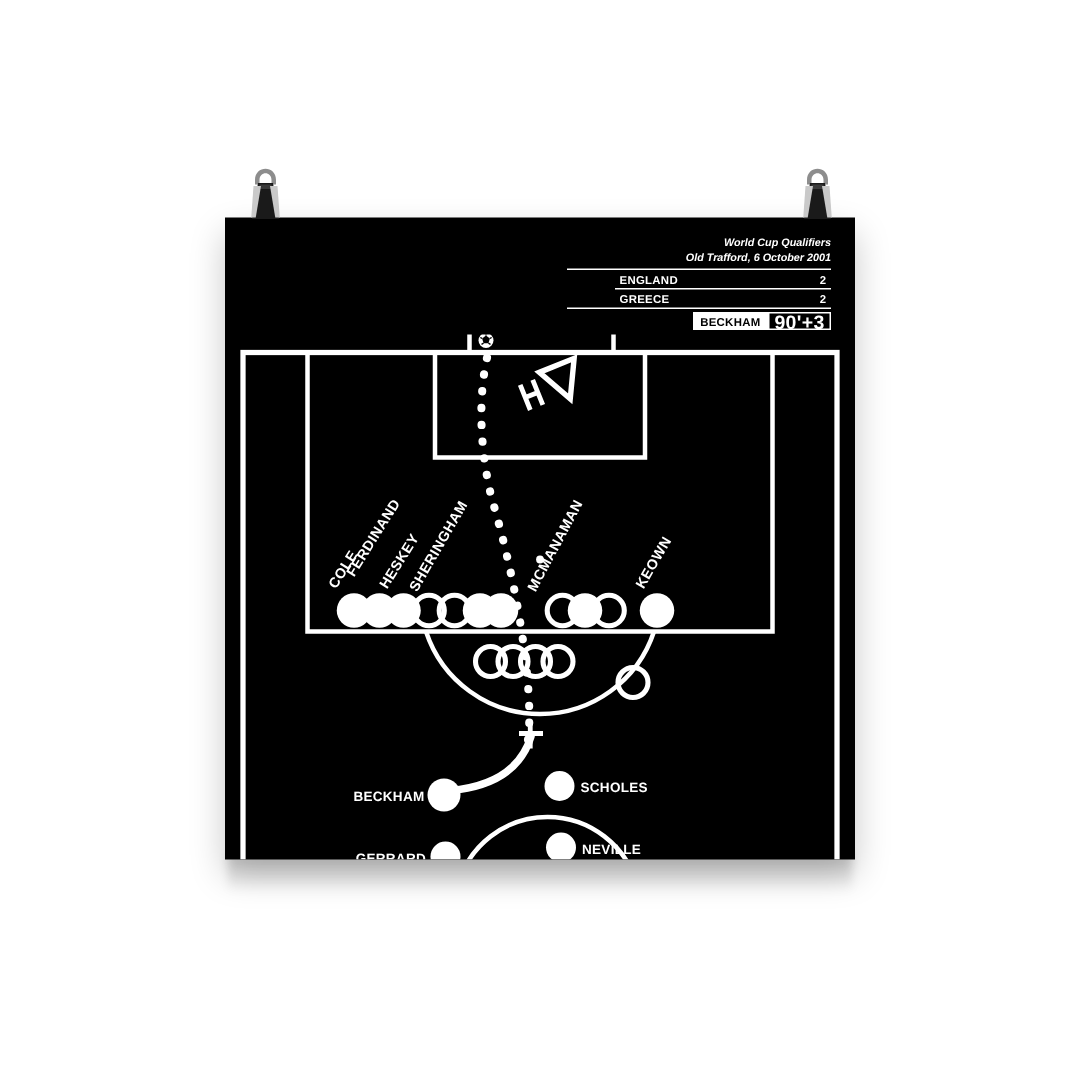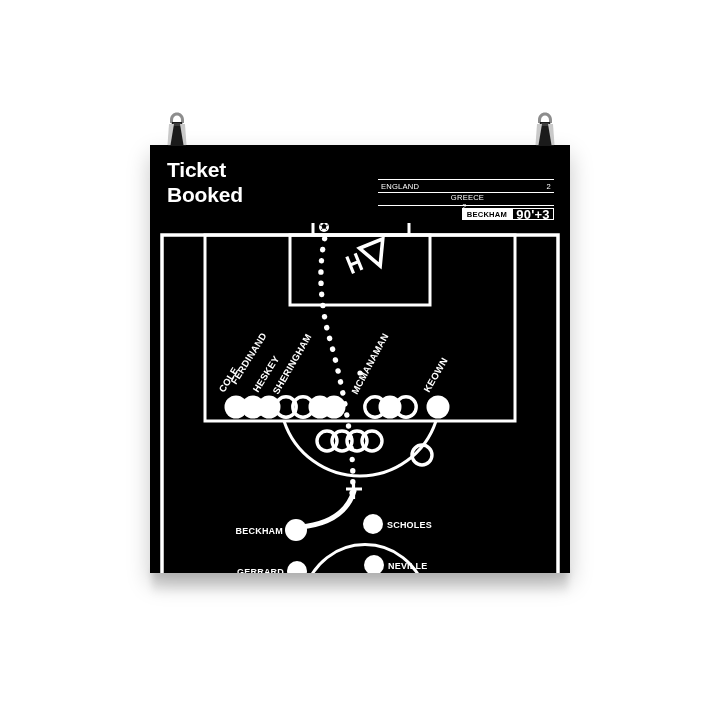--- a/index.html
+++ b/index.html
@@ -95,24 +95,25 @@
     border-top: 1.4px solid #ffffff;
     border-bottom: 1.4px solid #ffffff;
   }
   .score-row {
     display: flex;
     justify-content: space-between;
     align-items: center;
     height: 12px;
     color: #ffffff;
     font-size: 7.6px;
-    font-weight: normal;
+    font-weight: bold;
     letter-spacing: 0.2px;
-  }
-  .score-row + .score-row { border-top: 1.2px solid #ffffff; flex-direction: column; }
+    margin-left: 32px;
+  }
+  .score-row + .score-row { border-top: 1.2px solid #ffffff; }
   .score-row .team { padding-left: 3px; }
   .score-row .goals { padding-right: 3px; }
 
   #scorer-bar {
     position: absolute;
     right: 16px;
     top: 63px;
     display: flex;
     height: 12px;
     align-items: stretch;
@@ -186,23 +187,25 @@
     <path d="M9 18 L14 18 L10.5 39 L7.5 39 Z" fill="#c9c9c9"></path>
     <path d="M20 18 L25 18 L26.5 39 L23.5 39 Z" fill="#c9c9c9"></path>
   </svg>
 
   <div id="poster-shadow"></div>
 
   <div id="poster">
 
     <div id="header">
 
-      <div id="poster-title">Ticket
-Booked</div>
-
+
+      <div id="meta">
+        <div>World Cup Qualifiers</div>
+        <div>Old Trafford, 6 October 2001</div>
+      </div>
 
       <div id="scoretable">
         <div class="score-row">
           <span class="team">ENGLAND</span>
           <span class="goals">2</span>
         </div>
         <div class="score-row">
           <span class="team">GREECE</span>
           <span class="goals">2</span>
         </div>

